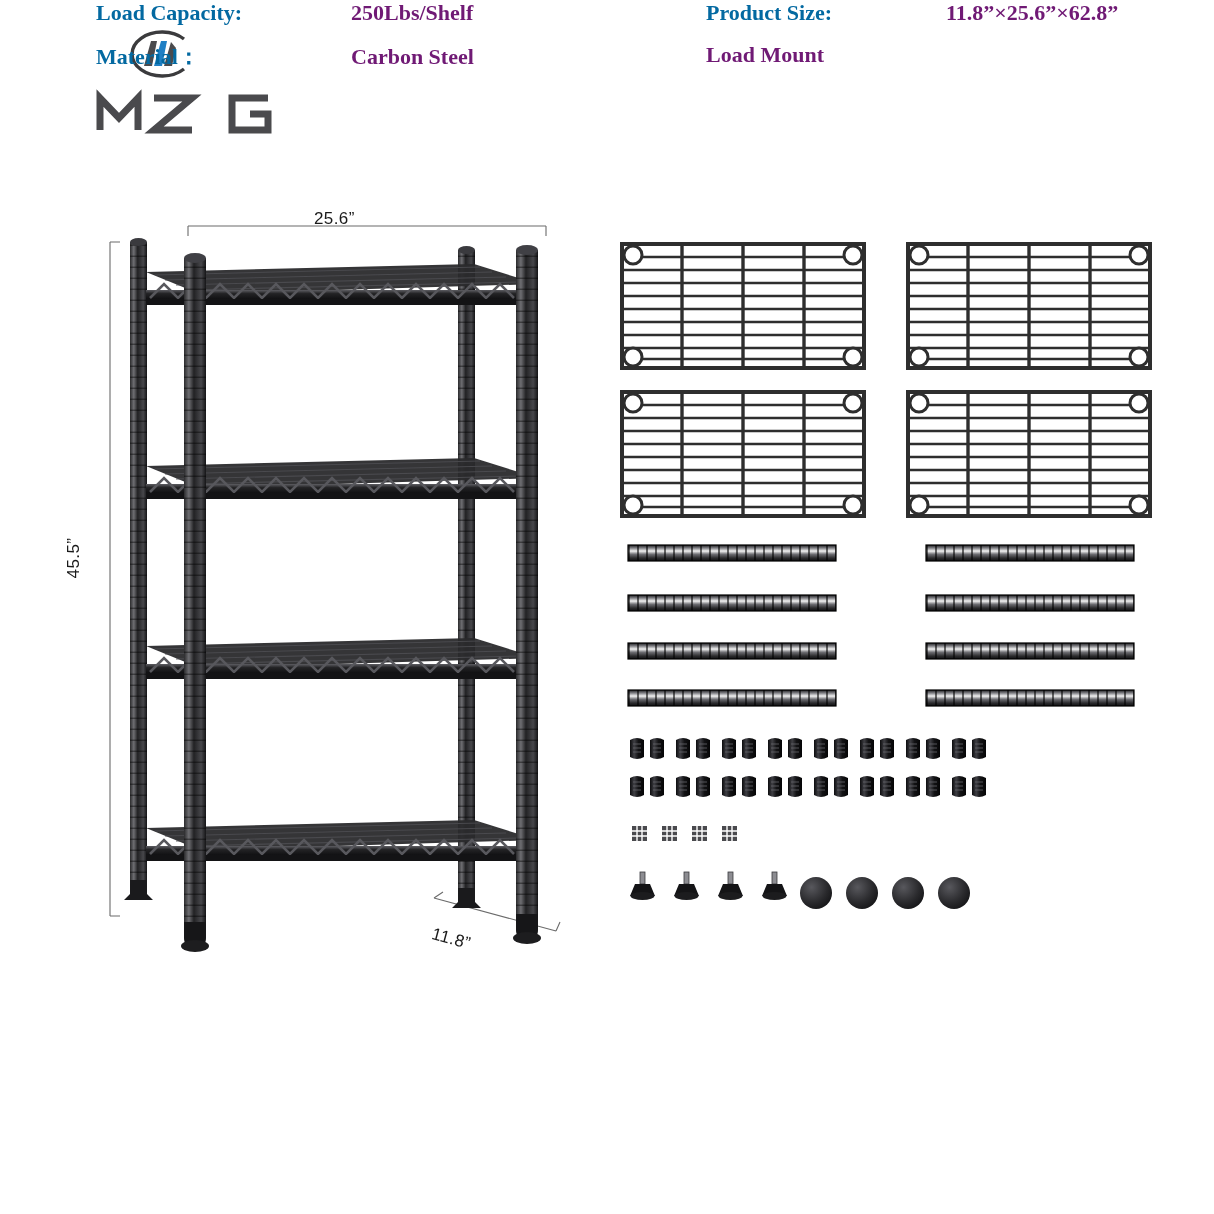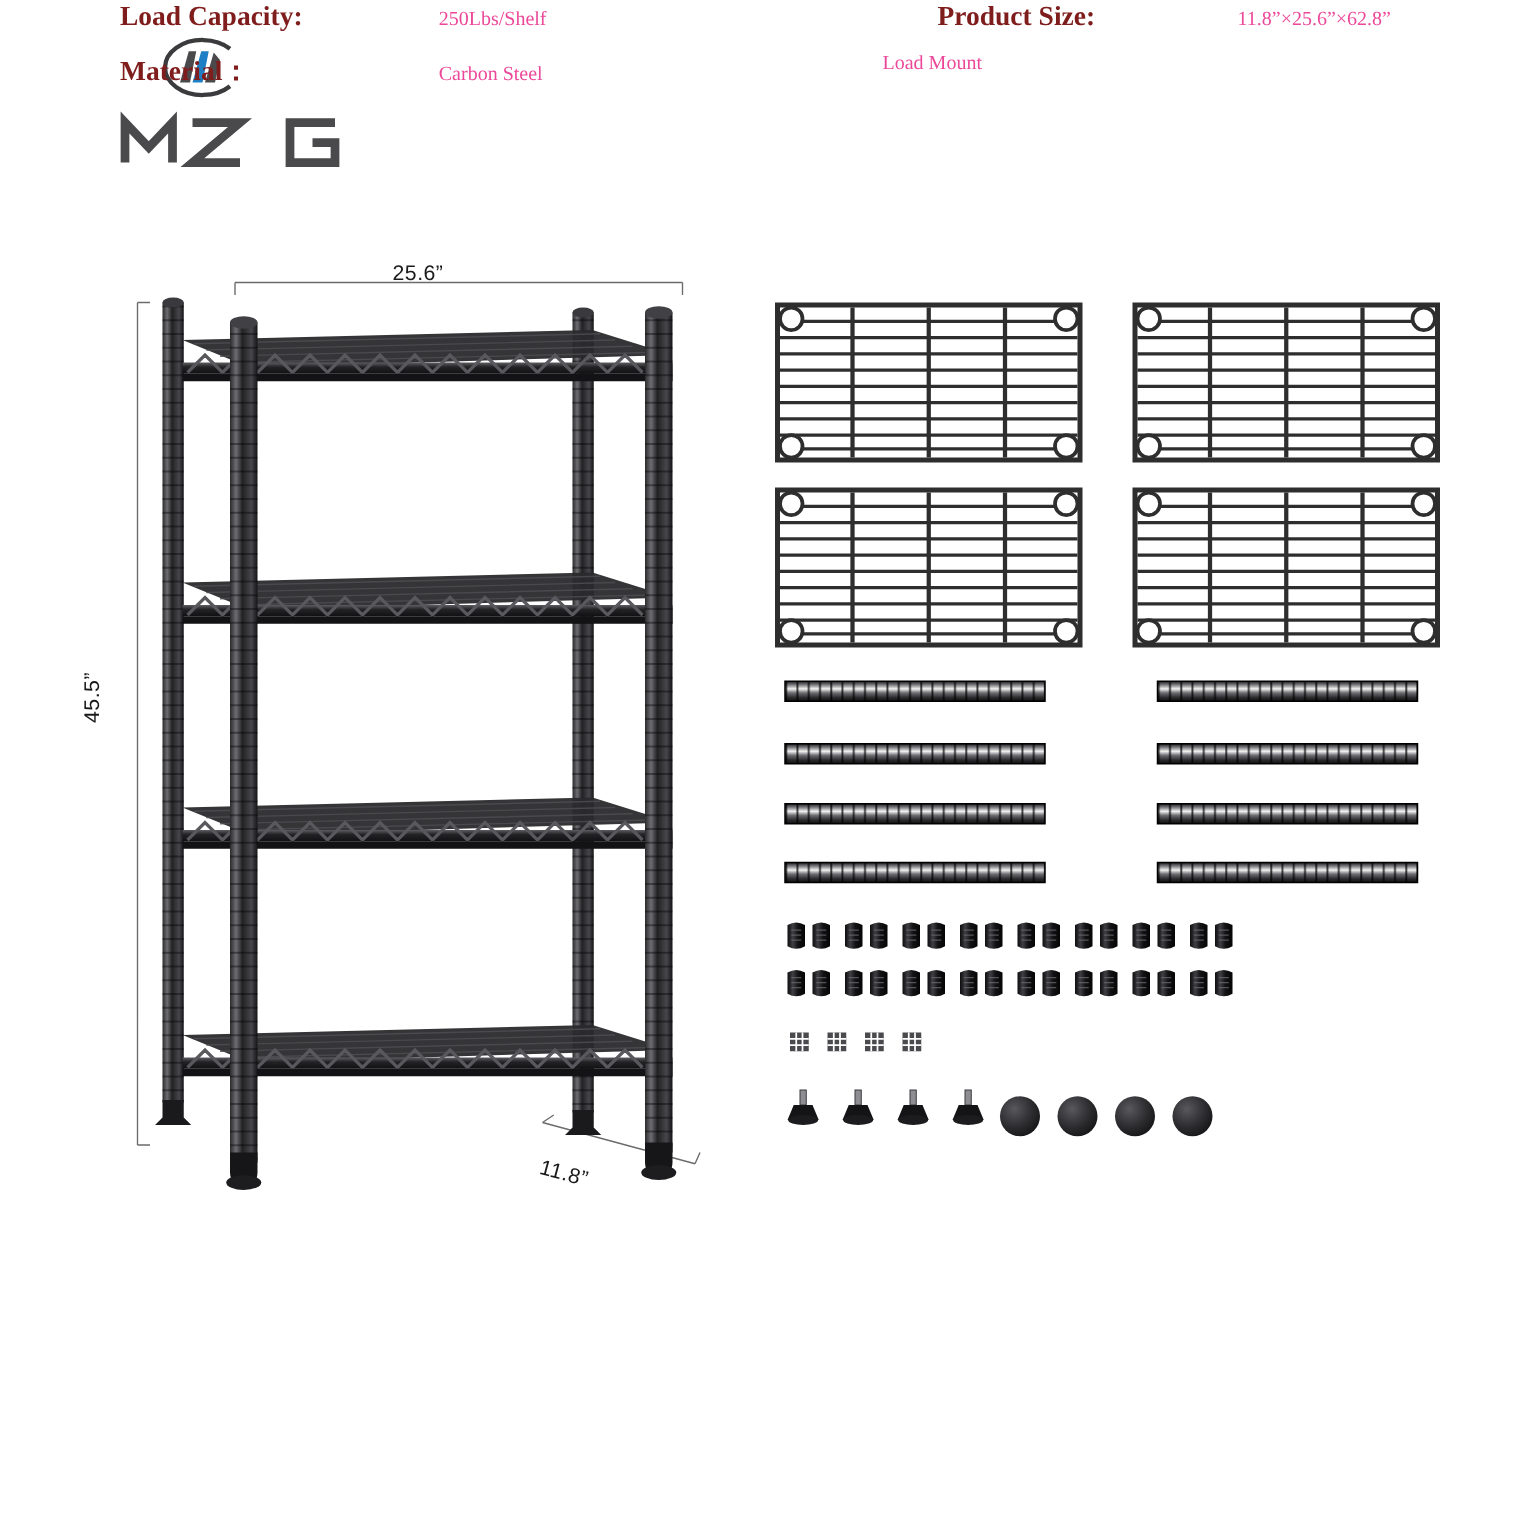--- a/index.html
+++ b/index.html
@@ -24,26 +24,26 @@
   
   #parts{position:absolute;left:618px;top:240px;width:560px;height:690px;}
   .parts-svg{position:absolute;left:0;top:0;}
 
   
   #specs{position:absolute;left:0;top:1040;width:1214px;}
   .spec-col{position:absolute;top:0;}
   #spec-left{left:96px;width:520px;}
   #spec-right{left:706px;width:470px;}
   .spec-row{display:flex;align-items:baseline;height:42px;}
-  .spec-key{color:#7f1d1d;font-family:"Liberation Serif",serif;
+  .spec-key{color:#0369a1;font-family:"Liberation Serif",serif;
             font-weight:bold;font-size:22px;white-space:nowrap;}
   #spec-left .spec-key{width:255px;}
-  #spec-right .spec-key{width:240px;margin-left:44px;}
-  .spec-val{color:#ec4899;font-family:"Liberation Serif",serif;
-            font-weight:normal;font-size:16px;white-space:nowrap;}
+  #spec-right .spec-key{width:240px;}
+  .spec-val{color:#701a75;font-family:"Liberation Serif",serif;
+            font-weight:bold;font-size:22px;white-space:nowrap;}
 </style>
 </head>
 <body>
 
 <div id="logo">
   <div class="emblem">
     <svg viewBox="0 0 72 56" width="72" height="56">
       <path d="M62 13 A30 22 0 1 0 62 43" fill="none" stroke="#3b3b3d" stroke-width="3.4"></path>
       <path d="M22 40 L29 15 L35 15 L30 40 Z" fill="#4a4a4d"></path>
       <path d="M32 40 L39 15 L45 15 L40 40 Z" fill="#1f7fc4"></path>

